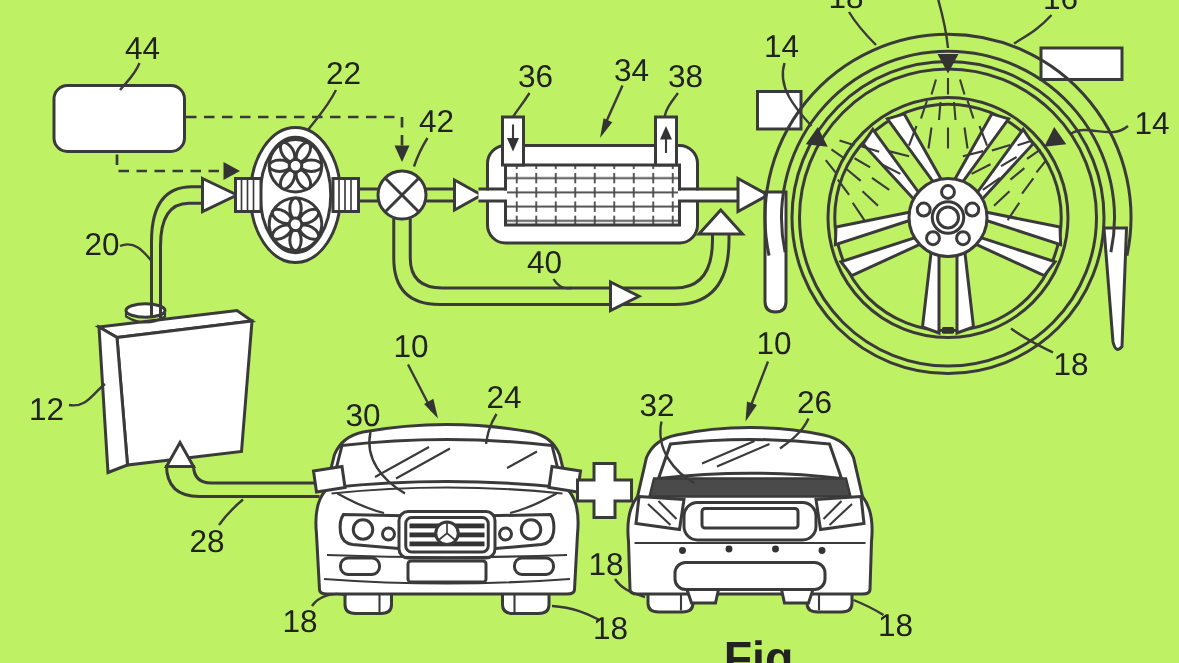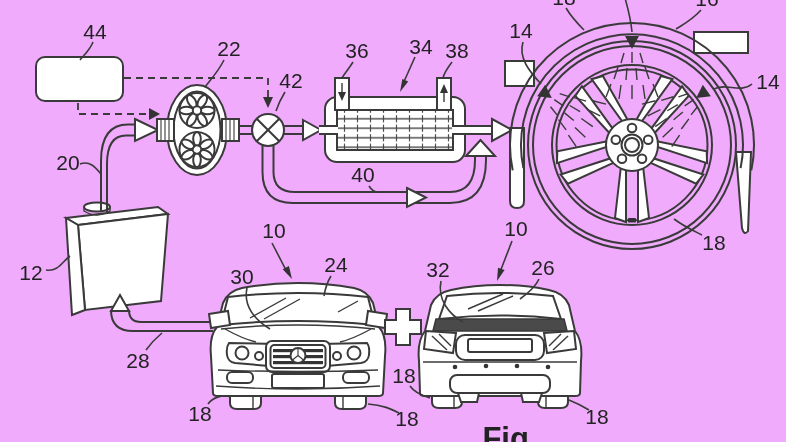--- a/index.html
+++ b/index.html
@@ -1,16 +1,16 @@
 <!DOCTYPE html>
 <html><head>
 <meta charset="utf-8">
 <style>
   html,body{margin:0;padding:0;background:#fff;}
-  #stage{width:786px;height:442px;overflow:hidden;background:#f0abfc;position:relative;}
+  #stage{width:786px;height:442px;overflow:hidden;background:#bef264;position:relative;}
   .s  {fill:#fff; stroke:#3a3a3a; stroke-width:2;}
   .sn {fill:none; stroke:#3a3a3a; stroke-width:2;}
   .t1 {fill:none; stroke:#3a3a3a; stroke-width:1.4;}
   .t2 {fill:none; stroke:#3a3a3a; stroke-width:1.1;}
   .dk {fill:#333; stroke:none;}
   .wh {fill:#fff; stroke:none;}
   .dash {fill:none; stroke:#3a3a3a; stroke-width:1.8; stroke-dasharray:7 5;}
   .ldr {fill:none; stroke:#3a3a3a; stroke-width:1.6;}
   .spr {stroke:#3a3a3a; stroke-width:1.4;}
   .lbl {font-family:"Liberation Sans",sans-serif; font-size:21px; fill:#222; text-anchor:middle;}

